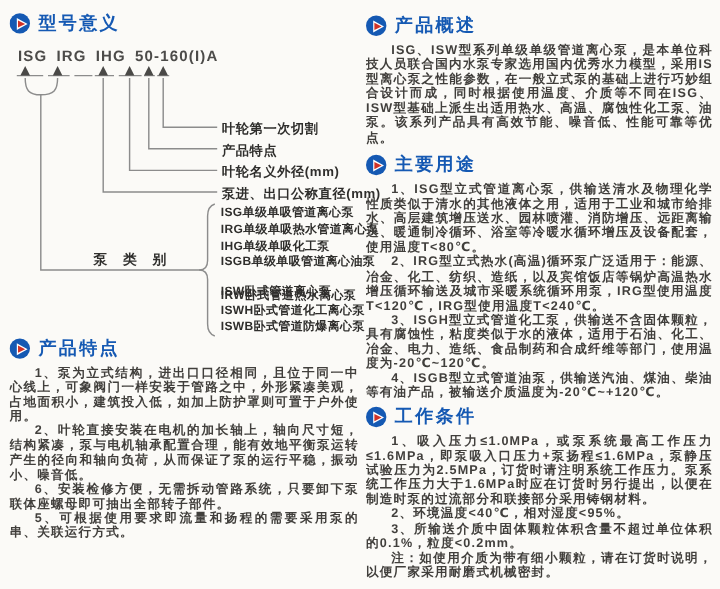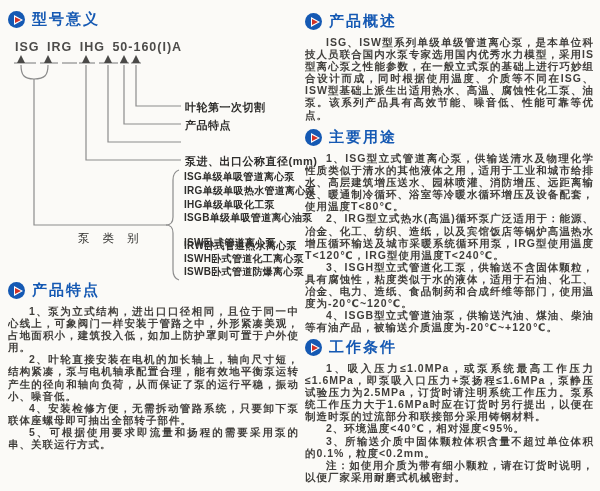--- a/index.html
+++ b/index.html
@@ -28,22 +28,22 @@
   .body-text{margin:0;font-size:10.5px;line-height:12.1px;letter-spacing:1px;
     font-weight:bold;color:#413f3c;text-align:justify;text-indent:2em;}
 
   
   .diagram{position:absolute;left:0;top:28px;width:291px;height:246px;}
   .diagram svg{position:absolute;left:0;top:0;}
   .model-code{position:absolute;left:7px;top:2px;font-size:12.5px;font-weight:bold;
     color:#4c4b49;letter-spacing:1px;word-spacing:3px;white-space:nowrap;}
   .callout-label{position:absolute;left:177px;height:13px;font-size:11px;font-weight:bold;
     color:#2f2e2c;white-space:nowrap;letter-spacing:0.5px;}
-  .cat-label{position:absolute;left:70px;top:171px;font-size:11.5px;font-weight:normal;
-    color:#2f2e2c;letter-spacing:13px;white-space:nowrap;margin-top:22px;}
+  .cat-label{position:absolute;left:70px;top:171px;font-size:11.5px;font-weight:bold;
+    color:#2f2e2c;letter-spacing:13px;white-space:nowrap;}
   .pump-item{position:absolute;left:176px;height:12px;font-size:10px;font-weight:bold;
     color:#2f2e2c;white-space:nowrap;letter-spacing:0.3px;}
 </style>
 </head>
 <body>
 
 <div class="page">
 
   <div class="col col-left">
 
@@ -88,20 +88,21 @@
           <polygon points="36,25 44,25 40,17"></polygon>
           <polygon points="74,25 82,25 78,17"></polygon>
           <polygon points="96,25 104,25 100,17"></polygon>
           <polygon points="112,25 120,25 116,17"></polygon>
           <polygon points="124,25 132,25 128,17"></polygon>
         </g>
       </svg>
 
       <div class="callout-label" style="top:62px;">叶轮第一次切割</div>
       <div class="callout-label" style="top:80px;">产品特点</div>
+      <div class="callout-label" style="top:98px;">叶轮名义外径(mm)</div>
       <div class="callout-label" style="top:116px;">泵进、出口公称直径(mm)</div>
 
       <div class="cat-label">泵类别</div>
 
       <div class="pump-item" style="top:132px;">ISG单级单吸管道离心泵</div>
       <div class="pump-item" style="top:146px;">IRG单级单吸热水管道离心泵</div>
       <div class="pump-item" style="top:160px;">IHG单级单吸化工泵</div>
       <div class="pump-item" style="top:173px;">ISGB单级单吸管道离心油泵</div>
       <div class="pump-item" style="top:198px;">ISW卧式管道离心泵</div>
       <div class="pump-item" style="top:201px;text-align:right;">IRW卧式管道热水离心泵</div>
@@ -112,21 +113,21 @@
     <div class="section" style="top:271px;height:204px;">
       <div class="sec-header">
         <span class="sec-icon">
           <span class="tri-white"></span>
           <span class="tri-red"></span>
         </span>
         <h2 class="sec-title">产品特点</h2>
       </div>
       <p class="body-text">1、泵为立式结构，进出口口径相同，且位于同一中心线上，可象阀门一样安装于管路之中，外形紧凑美观，占地面积小，建筑投入低，如加上防护罩则可置于户外使用。</p>
       <p class="body-text">2、叶轮直接安装在电机的加长轴上，轴向尺寸短，结构紧凑，泵与电机轴承配置合理，能有效地平衡泵运转产生的径向和轴向负荷，从而保证了泵的运行平稳，振动小、噪音低。</p>
-      <p class="body-text">4、安装检修方便，无需拆动管路系统，只要卸下泵联体座螺母即可抽出全部转子部件。</p>
+      <p class="body-text">6、安装检修方便，无需拆动管路系统，只要卸下泵联体座螺母即可抽出全部转子部件。</p>
       <p class="body-text">5、可根据使用要求即流量和扬程的需要采用泵的串、关联运行方式。</p>
 
     </div>
   </div>
 
   <div class="col col-right">
 
     <div class="section" style="top:2px;height:114px;">
       <div class="sec-header">
         <span class="sec-icon">

